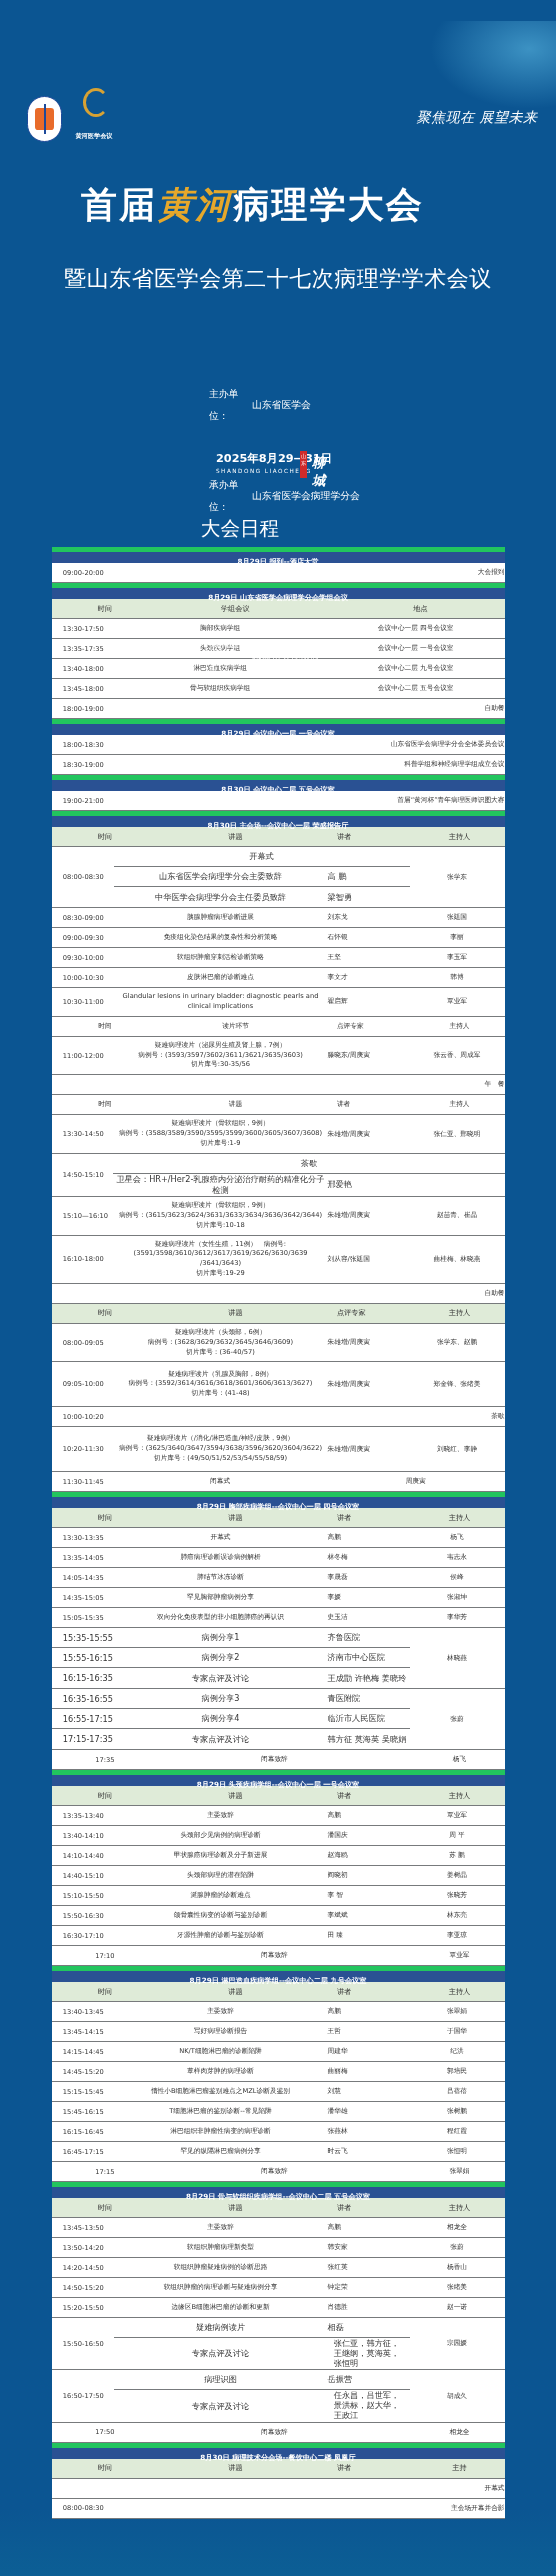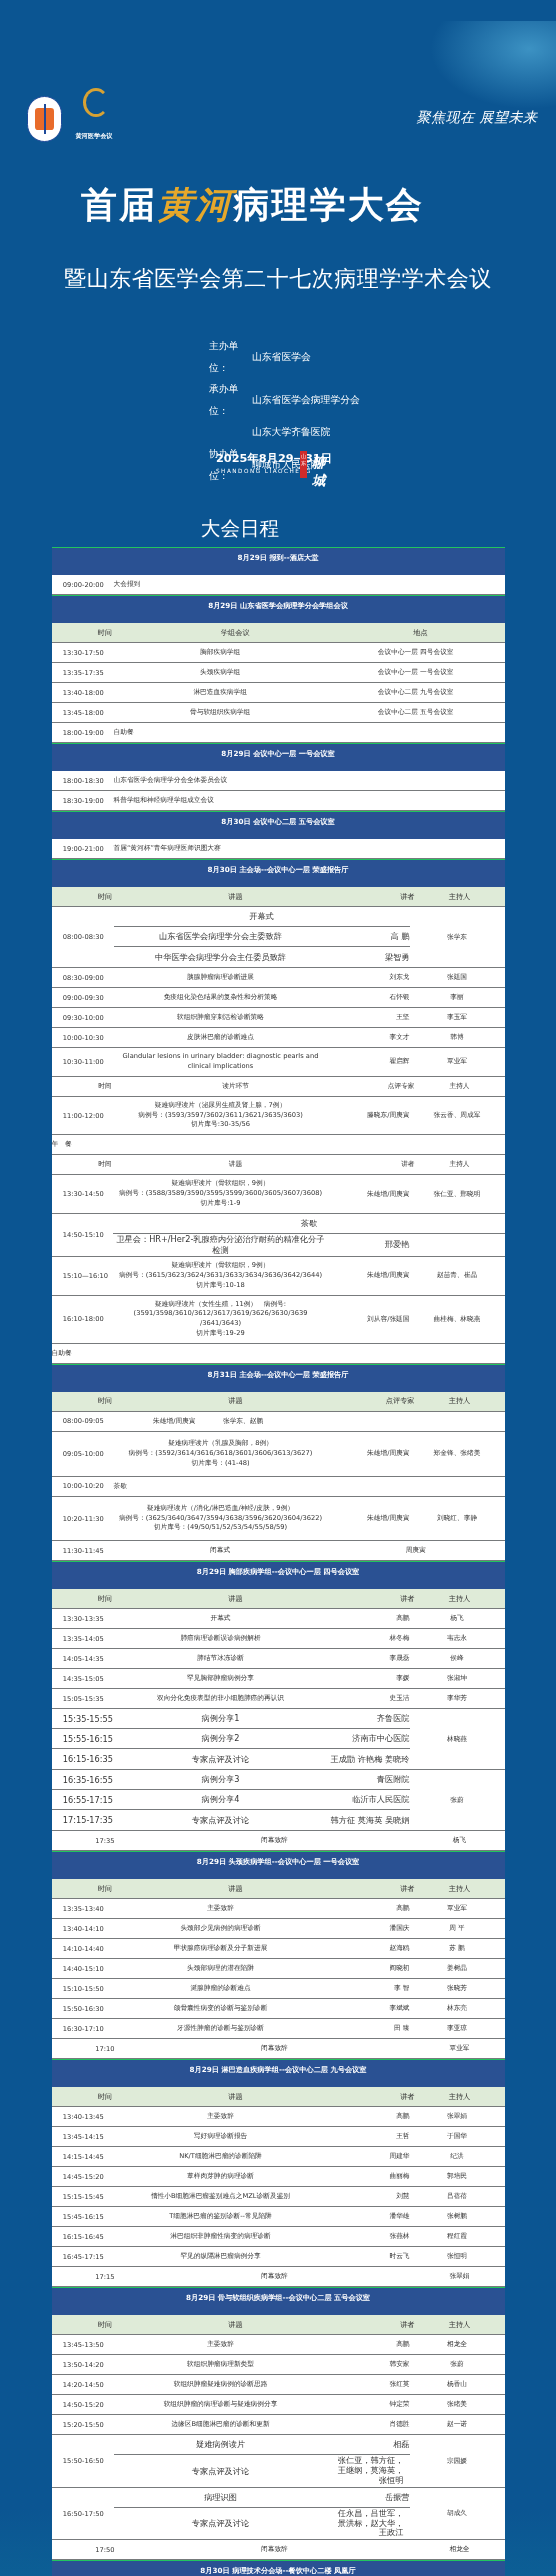--- a/index.html
+++ b/index.html
@@ -38,48 +38,48 @@
   .title-main {
     position: absolute; top: 181px; left: 0; width: 457px; text-align: center;
     color: #fff; font-size: 36px; font-weight: bold; letter-spacing: 2.1px; padding-left: 48px;
   }
   .title-main .hl { color: #e6a82b; font-style: italic; }
   .title-sub {
     position: absolute; top: 264px; left: 0; width: 556px; text-align: center;
     color: #fff; font-size: 22px; letter-spacing: 0.5px;
   }
   .org { position: absolute; top: 335px; left: 209px; color: #fff; font-size: 9.8px; line-height: 21.6px; }
-  .org .row { display: flex; }
+  .org .row { display: flex; margin-top: 48px; }
   .org .lbl { width: 43px; }
   .date-line { position: absolute; top: 451px; left: 216px; color: #fff; }
   .date-line .d { font-size: 11.3px; font-weight: bold; }
   .date-line .en { font-size: 5.7px; letter-spacing: 1.5px; margin-top: 2.1px; }
   .date-line .seal { position: absolute; left: 84px; top: 0; width: 7.2px; height: 27px; background: #d02b2b; color: #fff; font-size: 5.2px; text-align: center; line-height: 6.7px; padding-top: 2.1px; }
   .date-line .city { position: absolute; left: 96px; top: 3.1px; font-size: 13.4px; font-style: italic; font-weight: bold; }
   .agenda-title { position: absolute; top: 515px; left: 0; width: 480px; text-align: center; color: #fff; font-size: 19.6px; }
 
   .hero-wrap { height: 547px; position: relative; }
 
   .sched { width: 453px; margin: 0 auto; background: #fff; }
   .sec-head {
     background: #2a5193; color: #fff; text-align: center; font-weight: bold;
-    font-size: 7.2px; height: 28px; line-height: 20px; border-top: 1px solid #22c55e;
+    font-size: 7.2px; height: 16px; line-height: 20px; border-top: 5px solid #22c55e;
   }
   .row {
     display: flex; align-items: center; min-height: 20px;
     border-bottom: 1px solid #777a7c; font-size: 6.7px; color: #333;
     background: #fff;
   }
   .row.colhead { background: #dfebd8; font-size: 7.2px; }
   .c-time { width: 62px; padding-left: 11.3px; }
   .c-time.center { text-align: center; padding-left: 0; margin-left: 24px; }
   .c-topic { width: 214px; text-align: center; }
-  .c-speaker { width: 82px; text-align: right; }
+  .c-speaker { width: 82px; text-align: left; }
   .c-host { width: 95px; text-align: center; }
-  .c-wide { flex: 1; text-align: left; }
+  .c-wide { flex: 1; text-align: right; }
   .c-place { width: 178px; text-align: center; }
   .c-group { width: 214px; text-align: center; }
   .multi { line-height: 9.8px; padding: 4.1px 0; }
   .grp { display: flex; border-bottom: 1px solid #777a7c; align-items: stretch; }
   .grp .sub { display: flex; align-items: center; min-height: 20px; border-bottom: 1px solid #777a7c; }
   .grp .sub:last-child { border-bottom: none; }
   .grp .host { width: 95px; display: flex; align-items: center; justify-content: center; text-align: right; font-size: 6.7px; }
   .grp .gtime { width: 62px; padding-left: 11.3px; display: flex; align-items: center; font-size: 6.7px; }
   .grp .inner { display: flex; flex-direction: column; width: 296px; }
   .grp .inner .sub { padding: 0; }
@@ -307,29 +307,33 @@
         <div>/3641/3643)</div>
         <div>切片库号:19-29</div>
       </div>
       <div class="c-speaker">刘从容/张廷国</div>
       <div class="c-host">曲桂梅、林晓燕</div>
     </div>
     <div class="row">
         <div class="c-wide">自助餐</div>
       </div>
 
-    <div class="sec-head">8月31日 主会场--会议中心一层 荣盛报告厅</div>
     <div class="row colhead">
       <div class="c-time center">时间</div>
       <div class="c-topic">讲题</div>
       <div class="c-speaker">点评专家</div>
       <div class="c-host">主持人</div>
     </div>
     <div class="row">
       <div class="c-time">08:00-09:05</div>
+      <div class="c-topic multi">
+        <div>疑难病理读片（头颈部，6例）</div>
+        <div>病例号：(3628/3629/3632/3645/3646/3609)</div>
+        <div>切片库号：(36-40/57)</div>
+      </div>
       <div class="c-speaker">朱雄增/周庚寅</div>
       <div class="c-host">张学东、赵鹏</div>
     </div>
     <div class="row">
       <div class="c-time">09:05-10:00</div>
       <div class="c-topic multi" style="padding:7.2px 0">
         <div>疑难病理读片（乳腺及胸部，8例）</div>
         <div>病例号：(3592/3614/3616/3618/3601/3606/3613/3627)</div>
         <div>切片库号：(41-48)</div>
       </div>

